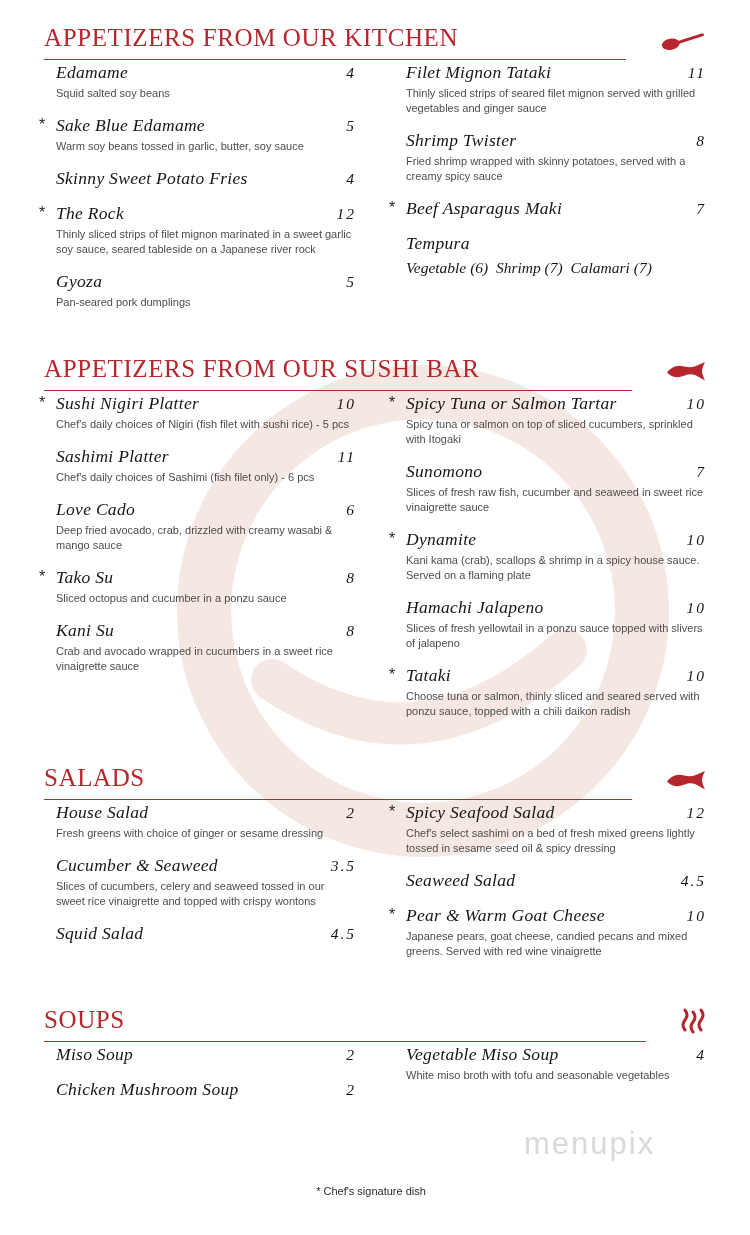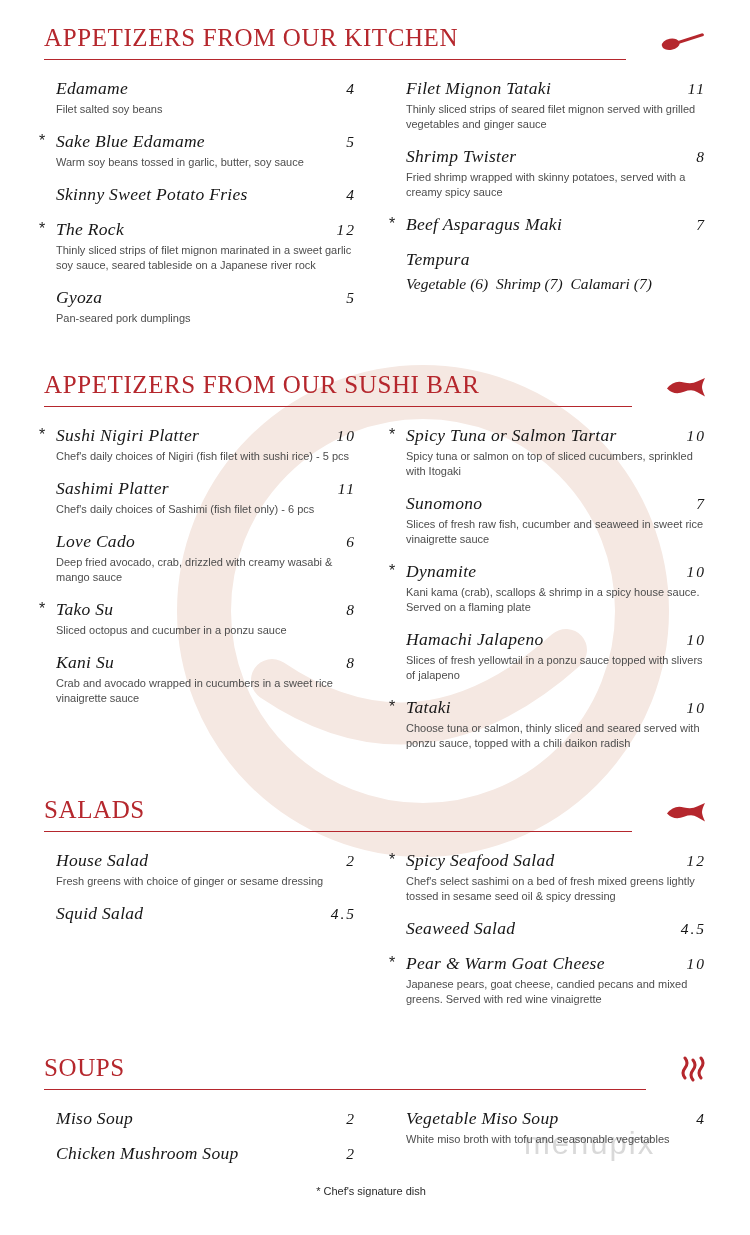--- a/index.html
+++ b/index.html
@@ -20,21 +20,21 @@
     position:absolute; left:516px; top:1126px; z-index:0;
     font-family:"Liberation Sans", sans-serif;
     font-size:31px; color:#d9d9d9; letter-spacing:2px;margin-left:8px;
   }
   .page{
     position:relative; z-index:1;
     padding:24px 44px 0 44px;
   }
   .section{ margin-bottom:31px; }
   .section-head{
-    display:flex; align-items:flex-end; margin-bottom:18px;justify-content:space-between;
+    display:flex; align-items:flex-end; margin-bottom:2px;justify-content:space-between;
   }
   .head-rule{
     flex:1; border-bottom:1.5px solid var(--accent);
     padding-bottom:7px; margin-right:34px;
   }
   .section-title{
     font-family:"Liberation Serif", serif;
     font-size:25px; letter-spacing:0.6px;
     color:var(--accent); font-weight:400;
     white-space:nowrap;
@@ -101,21 +101,21 @@
         </svg>
       </span>
     </div>
     <div class="columns">
       <div class="col">
           <div class="item">
             <div class="item-head">
               <span class="item-name">Edamame</span>
               <span class="item-price">4</span>
             </div>
-            <div class="item-desc">Filet salted soy beans</div>
+            <div class="item-desc">Squid salted soy beans</div>
           </div>
           <div class="item">
             <div class="item-head">
               <span class="star">*</span>
               <span class="item-name">Sake Blue Edamame</span>
               <span class="item-price">5</span>
             </div>
             <div class="item-desc">Warm soy beans tossed in garlic, butter, soy sauce</div>
           </div>
           <div class="item">
@@ -278,20 +278,27 @@
       </span>
     </div>
     <div class="columns">
       <div class="col">
           <div class="item">
             <div class="item-head">
               <span class="item-name">House Salad</span>
               <span class="item-price">2</span>
             </div>
             <div class="item-desc">Fresh greens with choice of ginger or sesame dressing</div>
+          </div>
+          <div class="item">
+            <div class="item-head">
+              <span class="item-name">Cucumber &amp; Seaweed</span>
+              <span class="item-price">3.5</span>
+            </div>
+            <div class="item-desc">Slices of cucumbers, celery and seaweed tossed in our sweet rice vinaigrette and topped with crispy wontons</div>
           </div>
           <div class="item">
             <div class="item-head">
               <span class="item-name">Squid Salad</span>
               <span class="item-price">4.5</span>
             </div>
           </div>
         </div>
       <div class="col">
           <div class="item">

